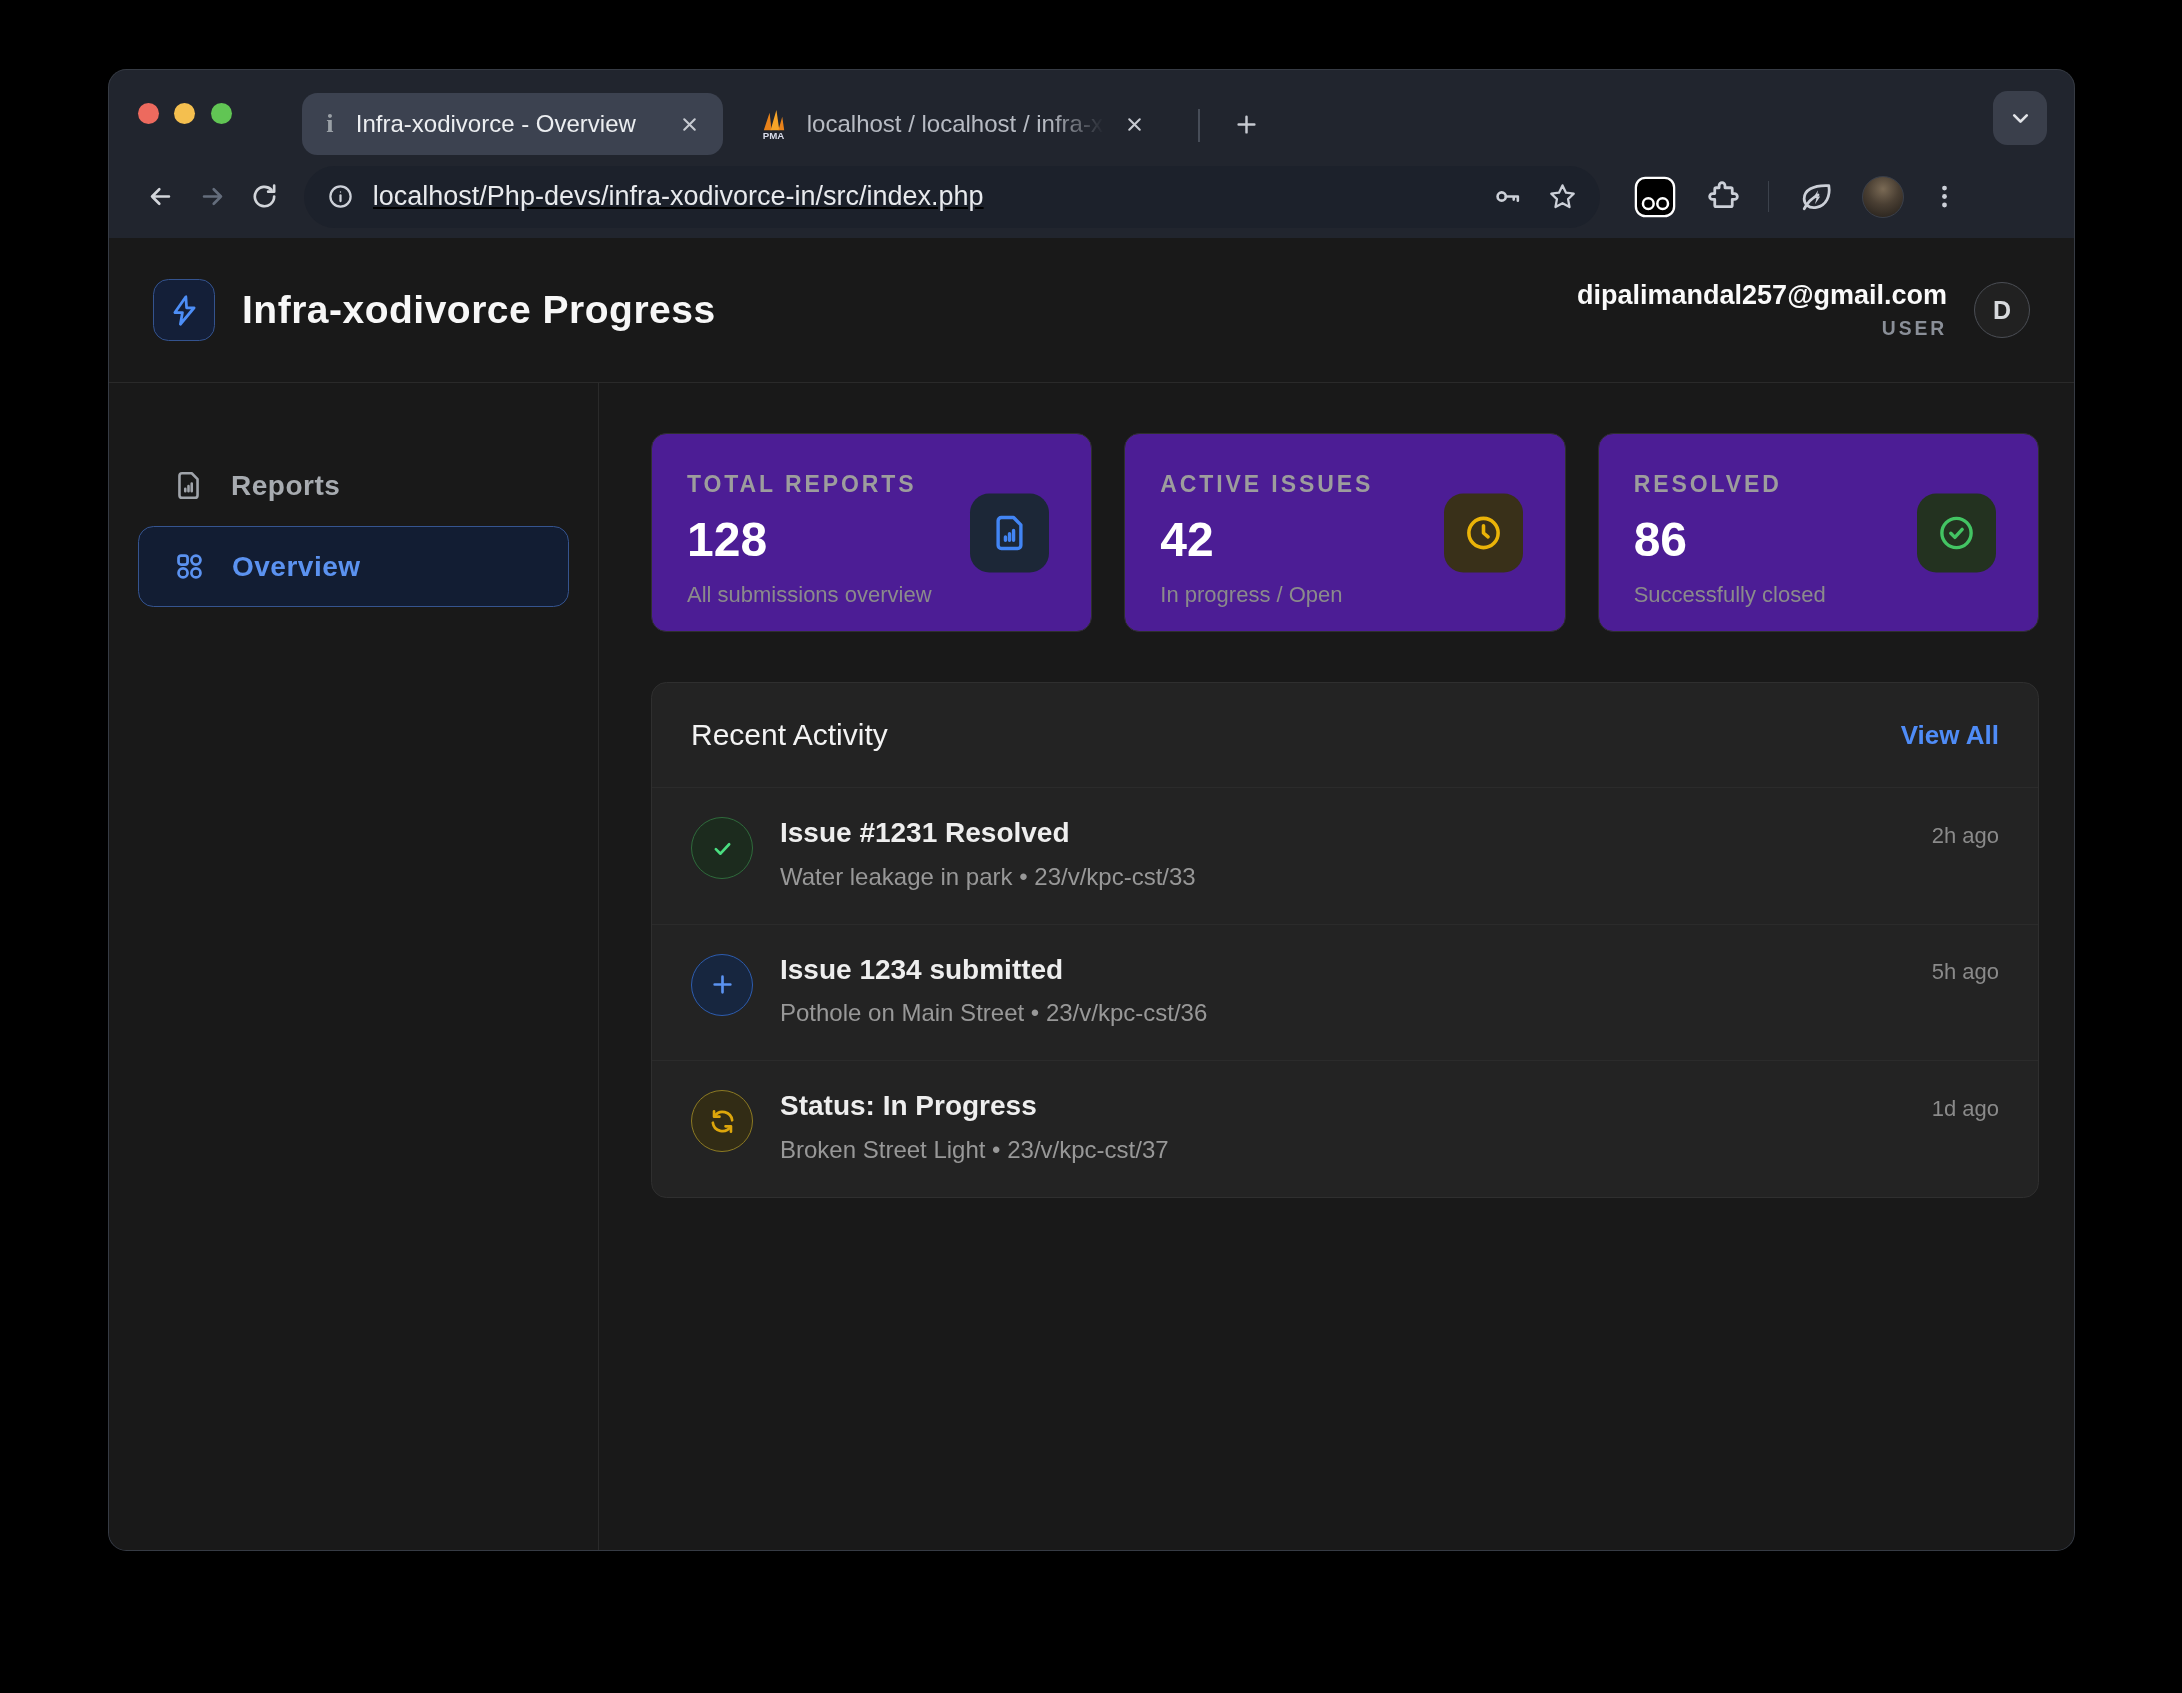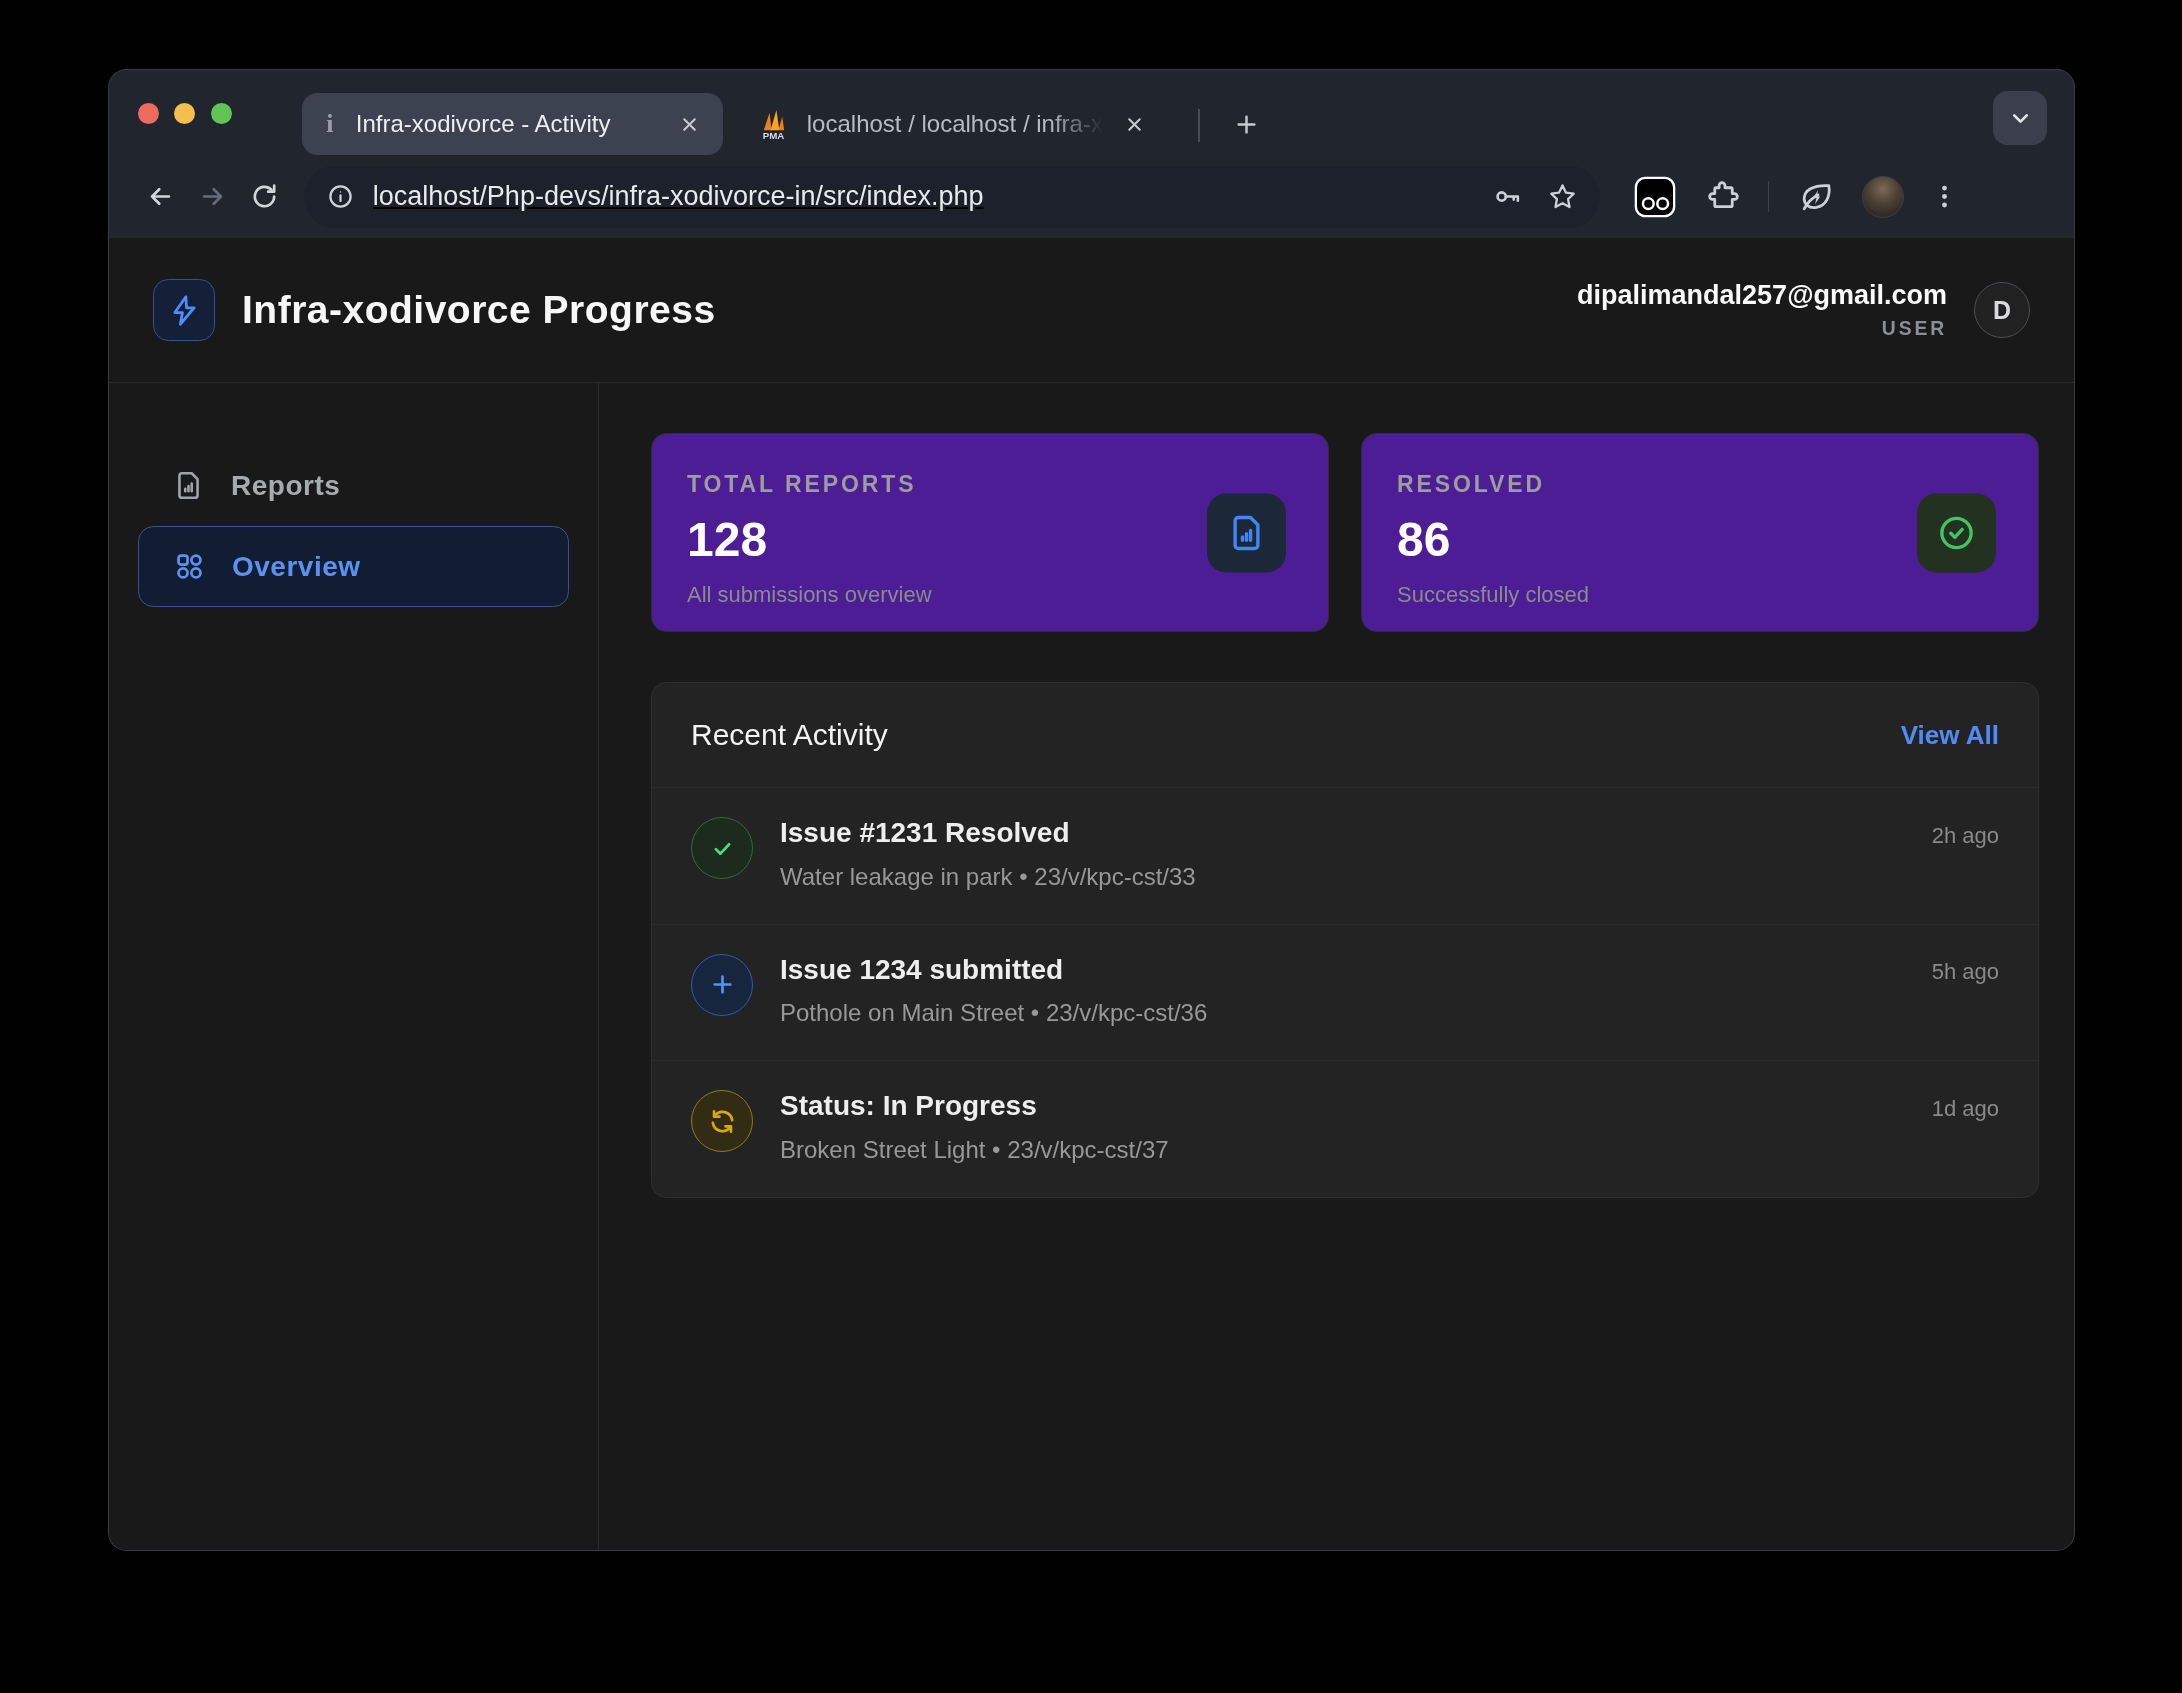--- a/index.html
+++ b/index.html
@@ -109,21 +109,21 @@
 
   <div class="tabstrip">
     <div class="traffic">
       <span class="tl-red"></span>
       <span class="tl-yellow"></span>
       <span class="tl-green"></span>
     </div>
 
     <div class="tab active">
       <span class="favicon-i">i</span>
-      <span class="tab-title">Infra-xodivorce - Activity</span>
+      <span class="tab-title">Infra-xodivorce - Overview</span>
       <span class="tab-close">
         <svg width="21" height="21" viewBox="0 0 24 24" fill="none" stroke="currentColor" stroke-width="2.4" stroke-linecap="round">
             <path d="M6 6l12 12M18 6L6 18"></path>
           </svg>
       </span>
     </div>
 
     <div class="tab inactive">
       <span style="display:flex;flex:0 0 auto;">
         <svg width="35" height="35" viewBox="0 0 36 36">
@@ -273,20 +273,31 @@
             <div class="card-value">128</div>
             <div class="card-sub">All submissions overview</div>
             <div class="card-iconbox ib-blue">
               <svg width="39" height="39" viewBox="0 0 24 24" fill="none" stroke="currentColor" stroke-width="2.1" stroke-linecap="round" stroke-linejoin="round">
                   <path d="M7 2.5h7.5L19 7v12.5a2 2 0 0 1-2 2H7a2 2 0 0 1-2-2v-15a2 2 0 0 1 2-2z"></path>
                   <path d="M9.5 16.5v-2M12 16.5v-4M14.5 16.5v-6"></path>
                 </svg>
             </div>
           </div>
 
+          <div class="card">
+            <div class="card-label">ACTIVE ISSUES</div>
+            <div class="card-value">42</div>
+            <div class="card-sub">In progress / Open</div>
+            <div class="card-iconbox ib-yellow">
+              <svg width="39" height="39" viewBox="0 0 24 24" fill="none" stroke="currentColor" stroke-width="2.2" stroke-linecap="round" stroke-linejoin="round">
+                  <circle cx="12" cy="12" r="9"></circle>
+                  <path d="M12 7.5V12l2.8 2.4"></path>
+                </svg>
+            </div>
+          </div>
 
           <div class="card">
             <div class="card-label">RESOLVED</div>
             <div class="card-value">86</div>
             <div class="card-sub">Successfully closed</div>
             <div class="card-iconbox ib-green">
               <svg width="39" height="39" viewBox="0 0 24 24" fill="none" stroke="currentColor" stroke-width="2.1" stroke-linecap="round" stroke-linejoin="round">
                   <circle cx="12" cy="12" r="9"></circle>
                   <polyline points="8.5 12.2 11 14.7 15.5 9.8"></polyline>
                 </svg>

